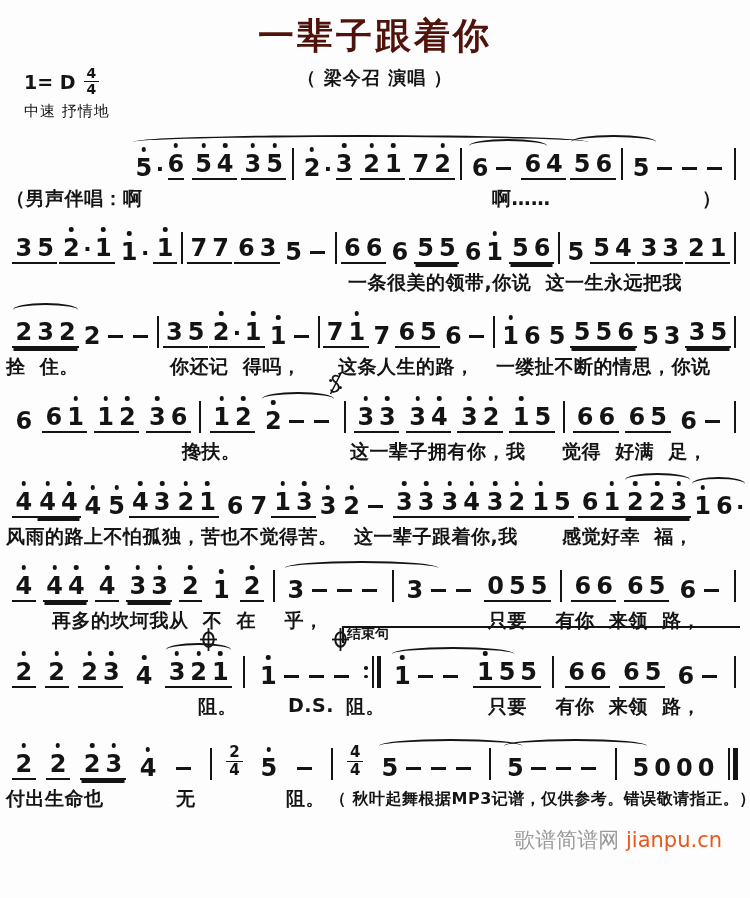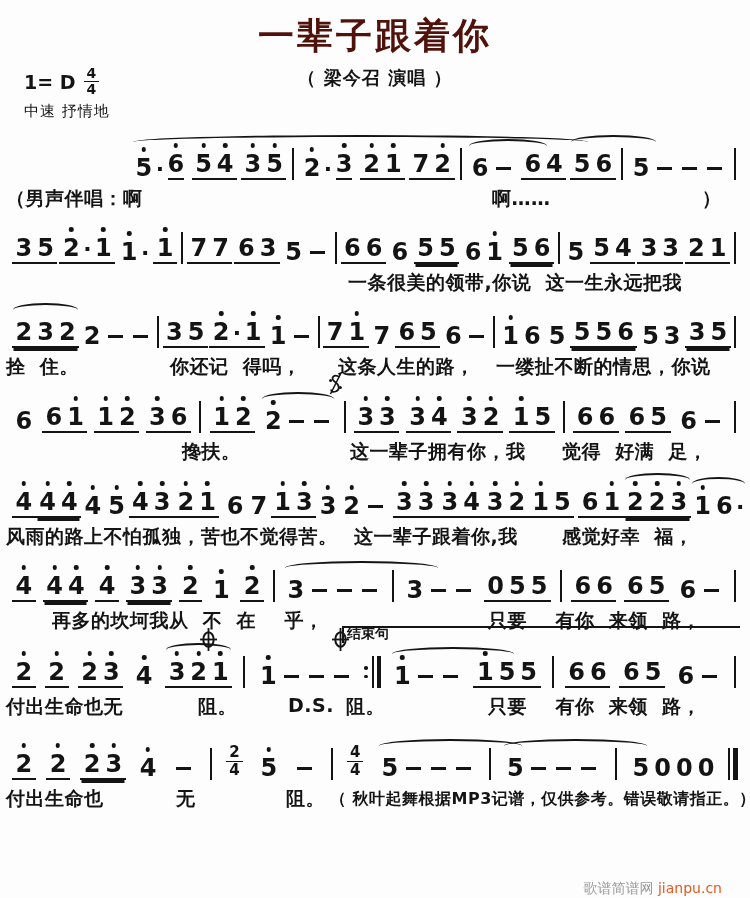--- a/index.html
+++ b/index.html
@@ -43,21 +43,21 @@
   .mark{position:absolute;top:-20px;}
   .bracket{position:absolute;top:-22px;right:10px;height:15px;
            border-top:2.5px solid #141414;border-left:2.5px solid #141414;}
   .blabel{position:absolute;left:3px;top:-3px;font-size:14px;font-weight:bold;white-space:nowrap;}
   .lyr{position:absolute;top:46px;font-size:19px;font-weight:600;
        white-space:pre;letter-spacing:0.5px;}
   .lyr-s{font-size:16px;font-weight:bold;top:49px;}
   
   .footer{position:absolute;top:820px;left:0;width:100%;text-align:center;
           font-size:17px;font-weight:bold;letter-spacing:1px;}
-  .wm{position:absolute;top:880px;right:28px;font-size:14px;color:#9a9a9a;}
+  .wm{position:absolute;top:826px;right:28px;font-size:21px;color:#9a9a9a;}
   .wm .domain{color:#e8571e;}
 </style>
 </head>
 <body>
 
 <div class="sheet" id="sheet">
   <div class="title">一辈子跟着你</div>
   <div class="subtitle">（ 梁今召 演唱 ）</div>
   <div class="keyrow">
     <span>1= D</span>
@@ -549,21 +549,20 @@
           <ellipse cx="8.5" cy="11.5" rx="5.2" ry="7.2" fill="none" stroke="#141414" stroke-width="2"></ellipse>
         </svg></span>
       <span class="mark" style="left: 332px;"><svg width="17" height="23" viewBox="0 0 17 23">
           <line x1="8.5" y1="0" x2="8.5" y2="23" stroke="#141414" stroke-width="1.8"></line>
           <line x1="0" y1="11.5" x2="17" y2="11.5" stroke="#141414" stroke-width="1.8"></line>
           <ellipse cx="8.5" cy="11.5" rx="5.2" ry="7.2" fill="none" stroke="#141414" stroke-width="2"></ellipse>
         </svg></span>
       <span class="bracket" style="left: 342px;">
         <span class="blabel">结束句</span>
       </span>
-      <span class="lyr" style="left: 6px;">付出生命也无</span>
       <span class="lyr" style="left: 198px;">阻。</span>
       <span class="lyr" style="left: 288px;">D.S.</span>
       <span class="lyr" style="left: 346px;">阻。</span>
       <span class="lyr" style="left: 488px;">只要    有你  来领  路，</span>
     </div>
     <div class="score-line" style="top: 740px;">
       <div class="notes" style="left: 12px;">
         <span class="grp u1">
           <span class="tk">2<span class="hid"></span></span>
         </span>

